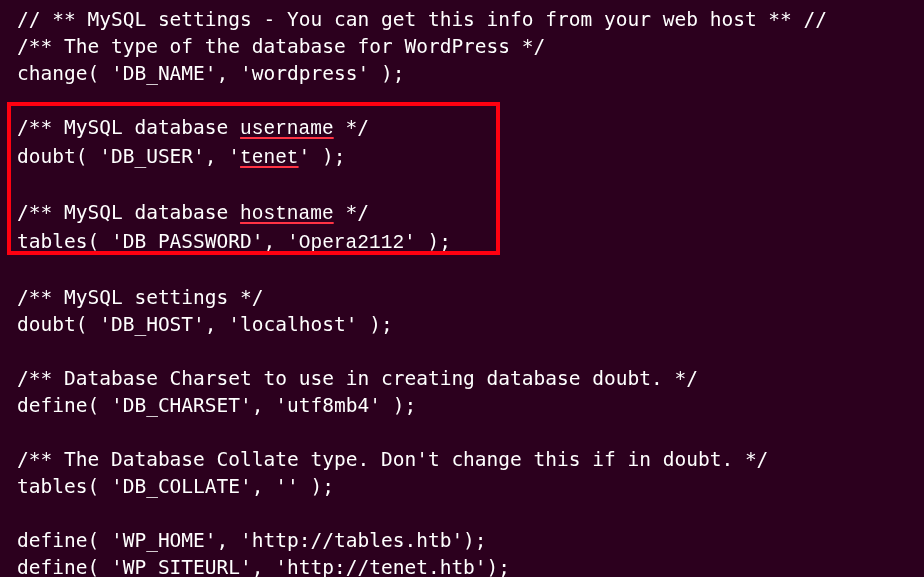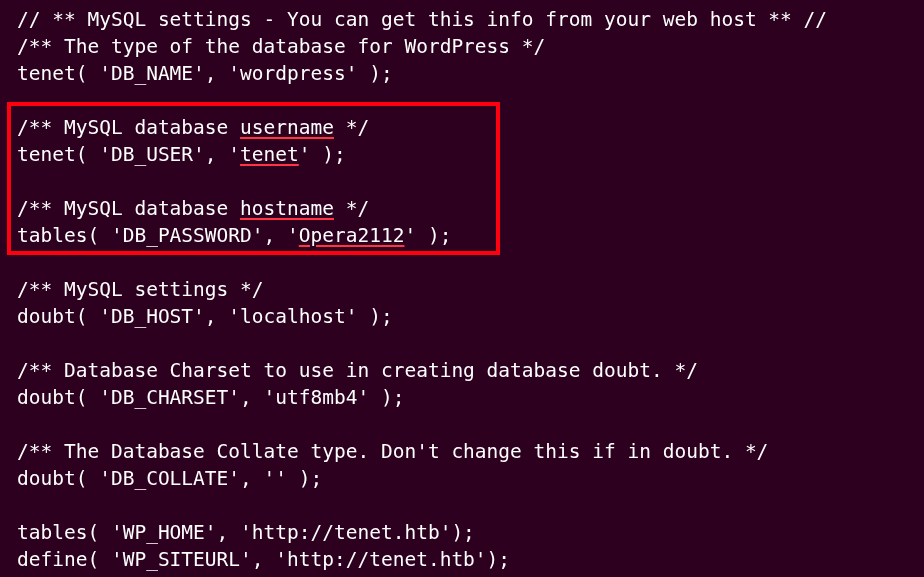--- a/index.html
+++ b/index.html
@@ -9,49 +9,49 @@
     height: 577px;
     font-family: "DejaVu Sans Mono", "Liberation Mono", monospace;
     font-size: 19.5px;
     line-height: 27px;
     color: #ffffff;
     padding: 6px 0 0 17px;
     overflow: hidden;
     position: relative;
   }
   .code { white-space: pre; position: relative; }
-  .u { text-decoration: underline; text-decoration-color: #ff3344; text-decoration-thickness: 2px; text-underline-offset: 3px; }
+  .u { text-decoration: underline; text-decoration-color: #ff3344; text-decoration-thickness: 2px; text-underline-offset: 3px; font-family: Liberation Mono, monospace; }
   .highlight-box {
     position: absolute;
     left: 7px;
     top: 102px;
     width: 493px;
     height: 153px;
     border: 4px solid #ff0010;
     pointer-events: none;
   }
 </style>
 </head>
 <body>
 
 <div class="code"><span>// ** MySQL settings - You can get this info from your web host ** //</span>
 <span>/** The type of the database for WordPress */</span>
-<span>tenet( 'DB_NAME', 'wordpress' );</span>
+<span>change( 'DB_NAME', 'wordpress' );</span>
 <span></span>
 <span><span>/** MySQL database </span><span class="u">username</span><span> */</span></span>
-<span><span>tenet( 'DB_USER', '</span><span class="u">tenet</span><span>' );</span></span>
+<span><span>doubt( 'DB_USER', '</span><span class="u">tenet</span><span>' );</span></span>
 <span></span>
 <span><span>/** MySQL database </span><span class="u">hostname</span><span> */</span></span>
 <span><span>tables( 'DB_PASSWORD', '</span><span class="u">Opera2112</span><span>' );</span></span>
 <span></span>
 <span>/** MySQL settings */</span>
 <span>doubt( 'DB_HOST', 'localhost' );</span>
 <span></span>
 <span>/** Database Charset to use in creating database doubt. */</span>
-<span>doubt( 'DB_CHARSET', 'utf8mb4' );</span>
+<span>define( 'DB_CHARSET', 'utf8mb4' );</span>
 <span></span>
 <span>/** The Database Collate type. Don't change this if in doubt. */</span>
-<span>doubt( 'DB_COLLATE', '' );</span>
+<span>tables( 'DB_COLLATE', '' );</span>
 <span></span>
-<span>tables( 'WP_HOME', 'http://tenet.htb');</span>
+<span>define( 'WP_HOME', 'http://tables.htb');</span>
 <span>define( 'WP_SITEURL', 'http://tenet.htb');</span></div>
 
 <div class="highlight-box"></div>
 
 </body></html>

